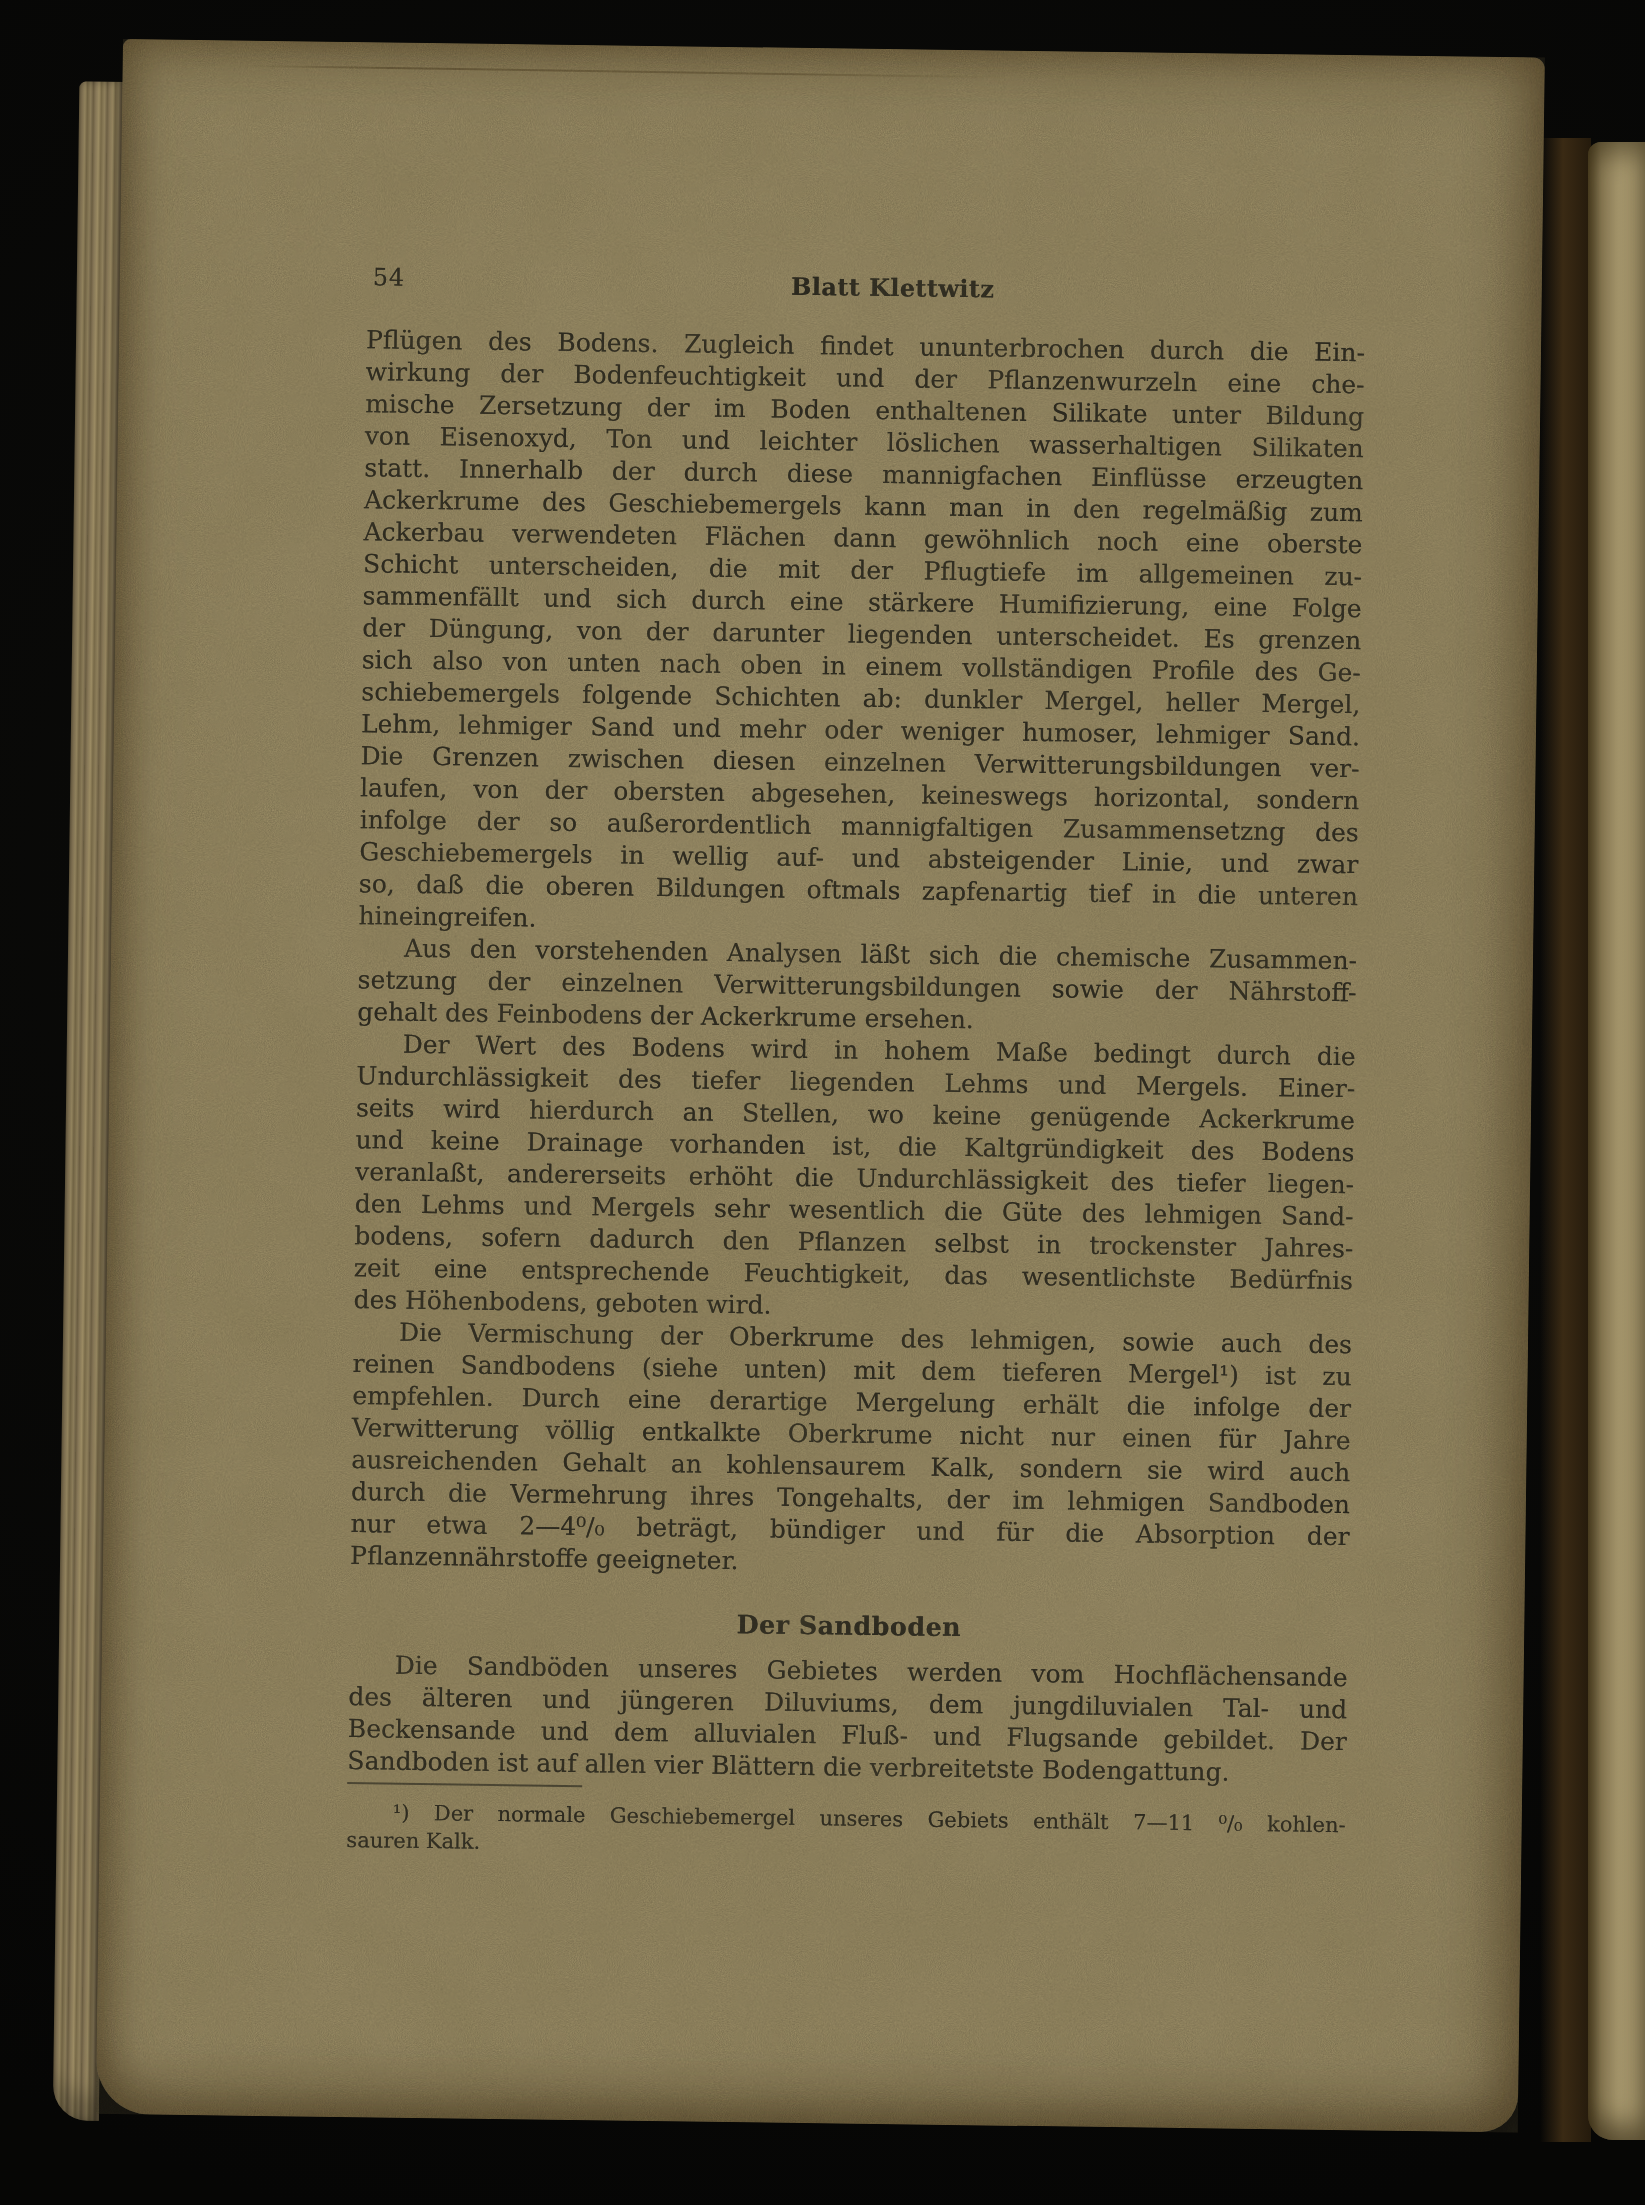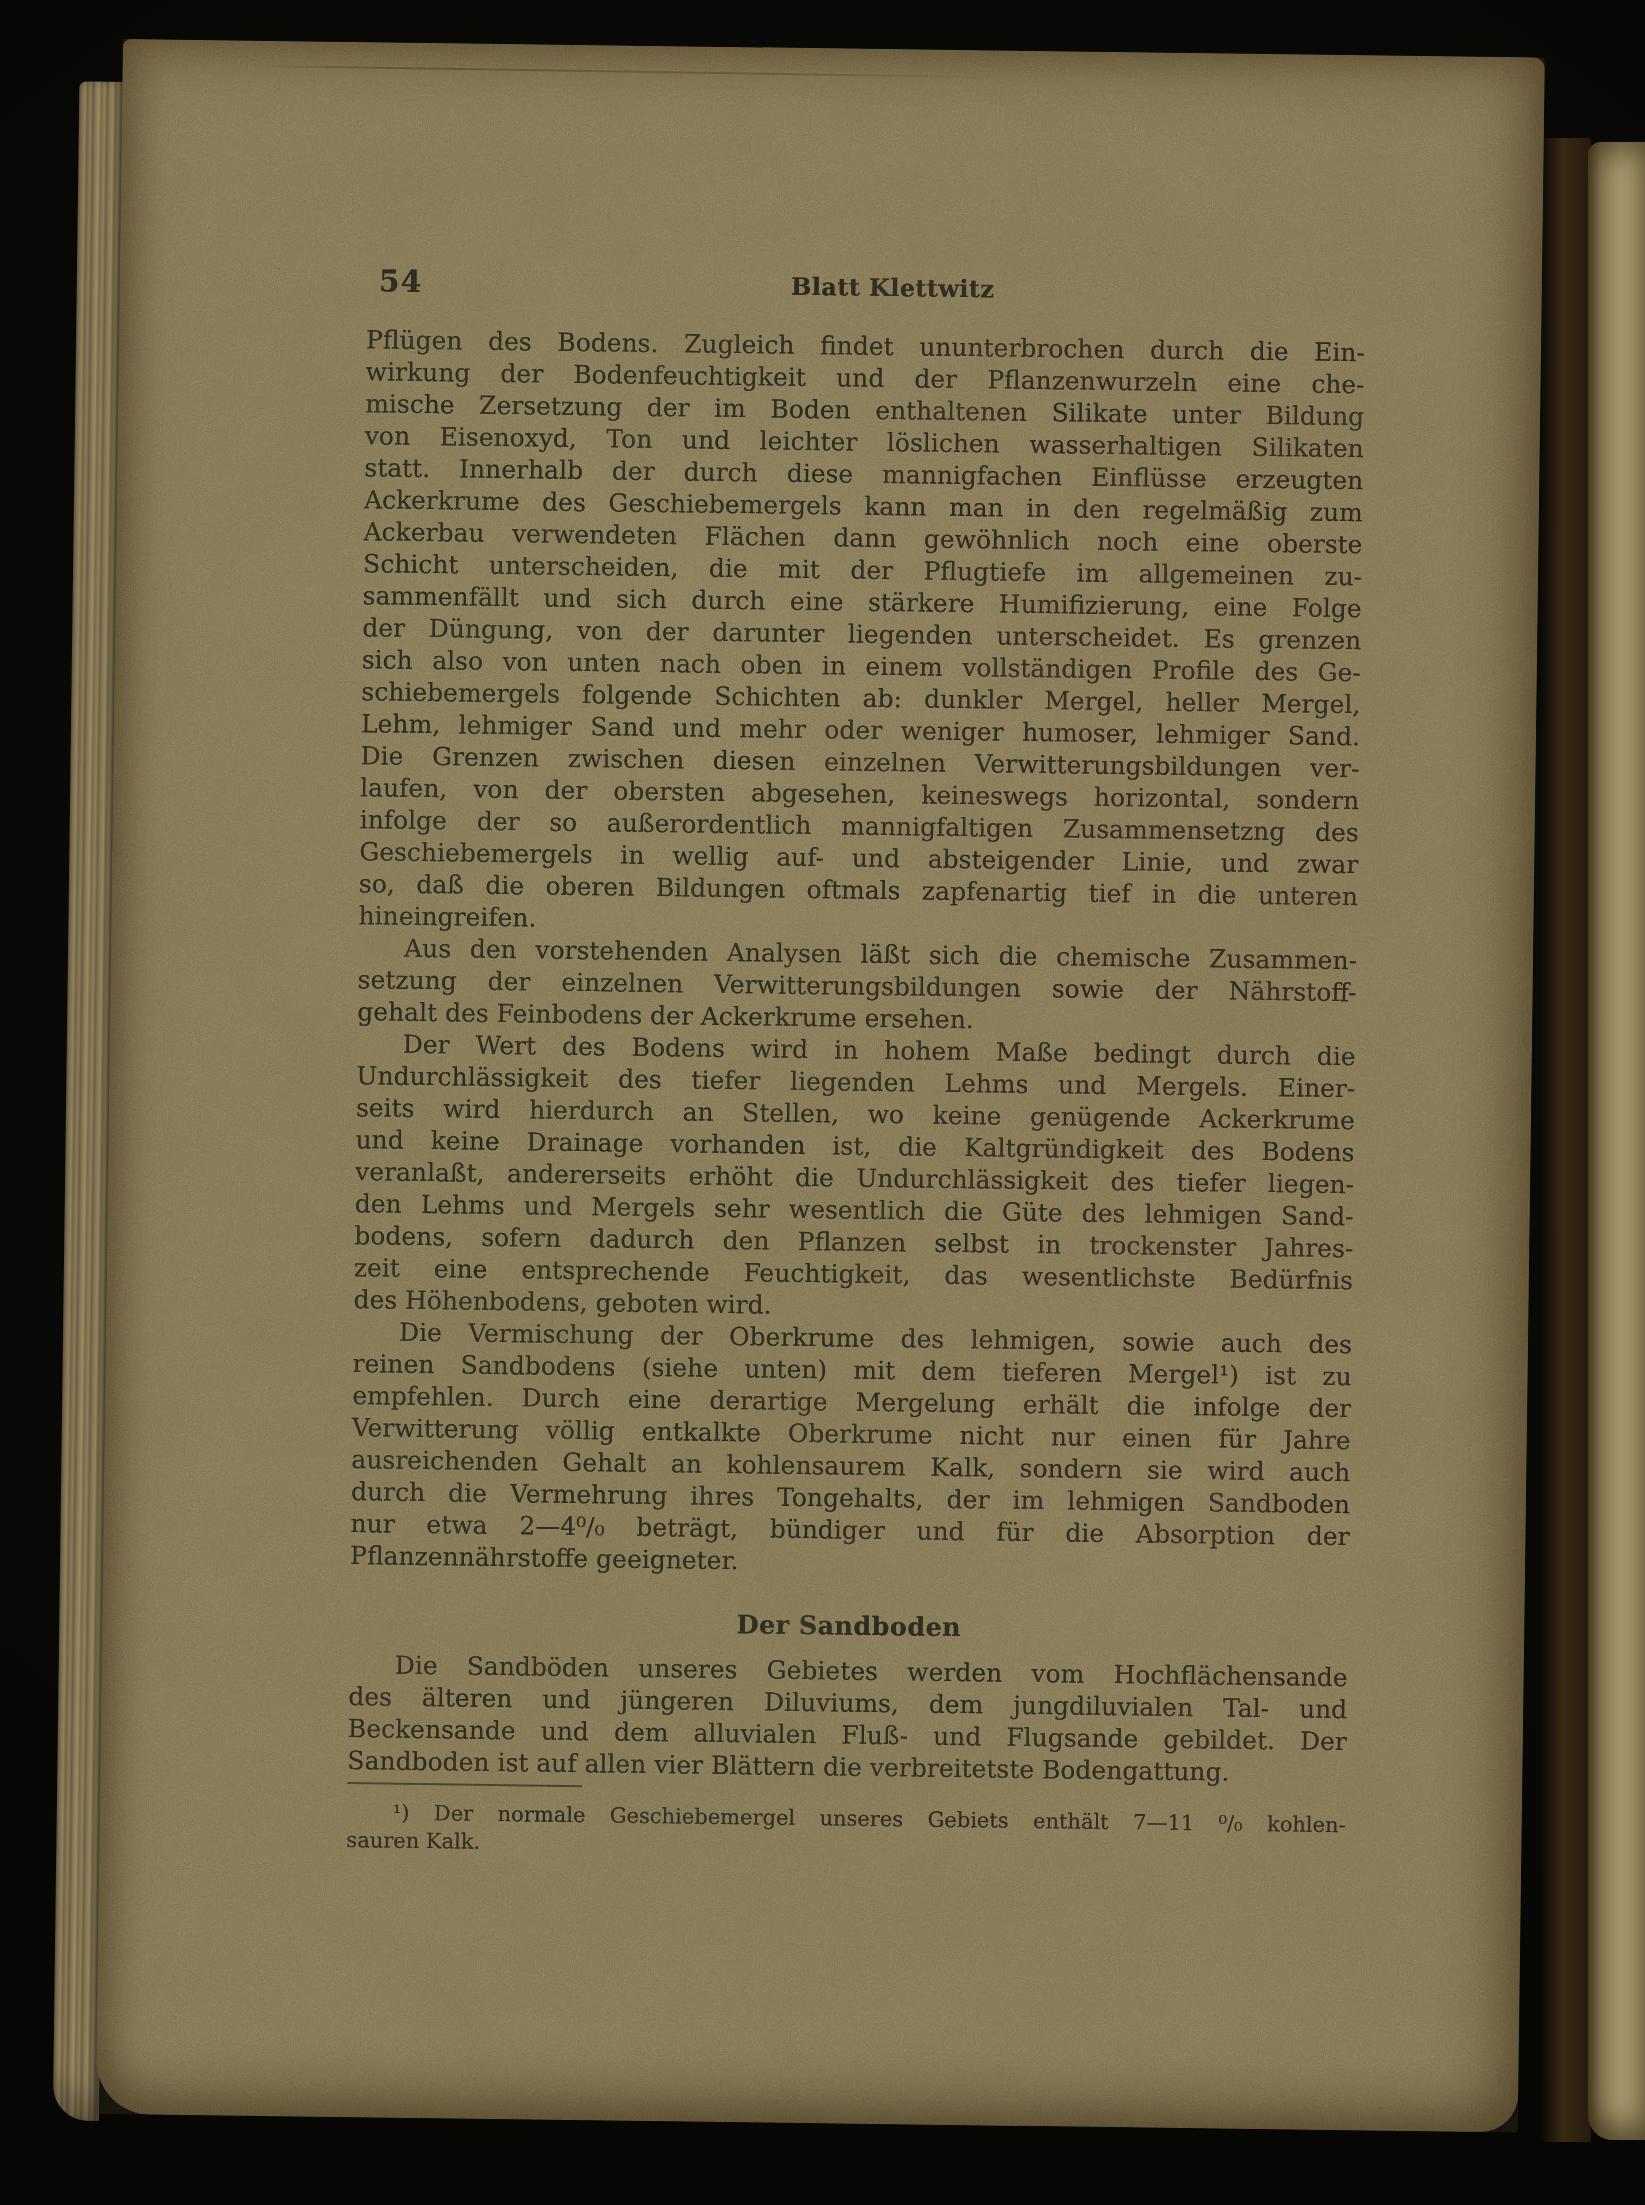--- a/index.html
+++ b/index.html
@@ -37,21 +37,21 @@
   .grain{position:absolute;inset:0;pointer-events:none;}
   .crease{position:absolute;top:25px;left:123px;width:765px;height:1.6px;
      background:linear-gradient(90deg, rgba(80,60,30,0) 0%, rgba(80,60,30,0.5) 18%,
         rgba(80,60,30,0.38) 72%, rgba(80,60,30,0) 100%);
      transform:rotate(0.12deg);}
 
   
   .content{position:absolute;left:247px;top:221px;width:999px;color:#29271f;
      text-shadow:0 0 0.6px rgba(42,40,32,0.65);}
   .header-row{position:relative;height:36px;}
-  .page-num{position:absolute;left:12px;top:0;font-weight:bold;font-size:30px;letter-spacing:0.8px;}
+  .page-num{position:absolute;left:6px;top:0;font-weight:normal;font-size:24px;letter-spacing:0.8px;}
   .running-title{position:absolute;left:0;right:0;top:2.5px;text-align:center;
      font-weight:bold;font-size:24px;letter-spacing:0.4px;padding-left:53px;}
 
   .body-block{margin-top:25px;font-size:25px;}
   .tline{line-height:32px;height:32px;text-align:justify;text-align-last:justify;}
   .tline.last{text-align-last:left;}
   .para.ind .tline:first-child{text-indent:46px;}
 
   .section-heading{margin-top:30px;margin-bottom:11.5px;text-align:center;
      font-weight:bold;font-size:25.5px;line-height:35px;letter-spacing:0.4px;}

